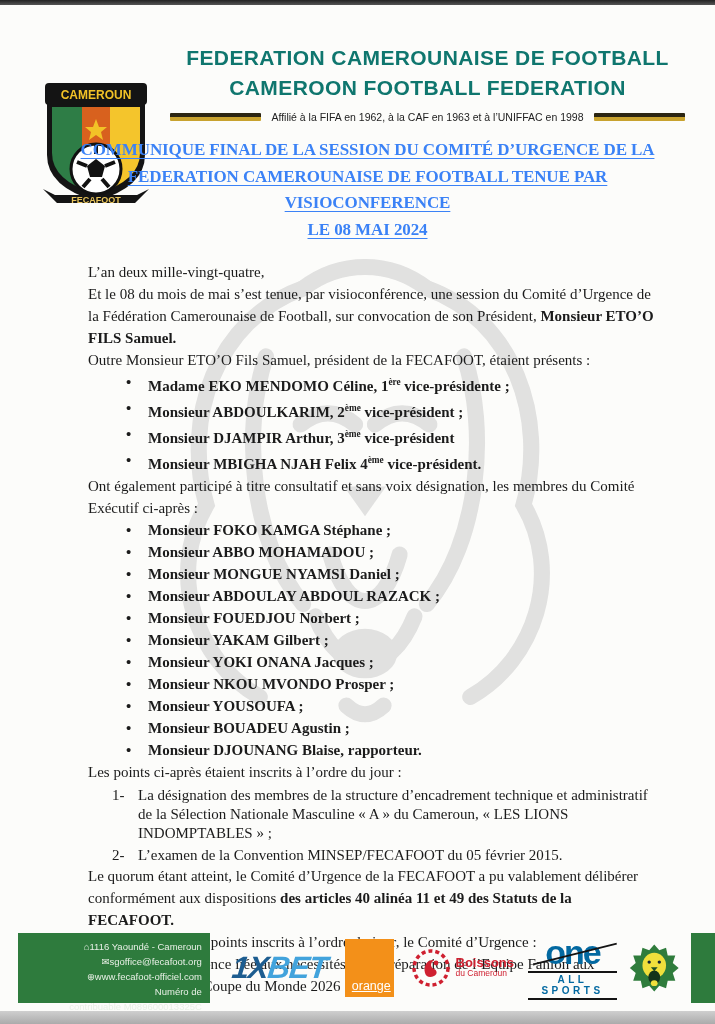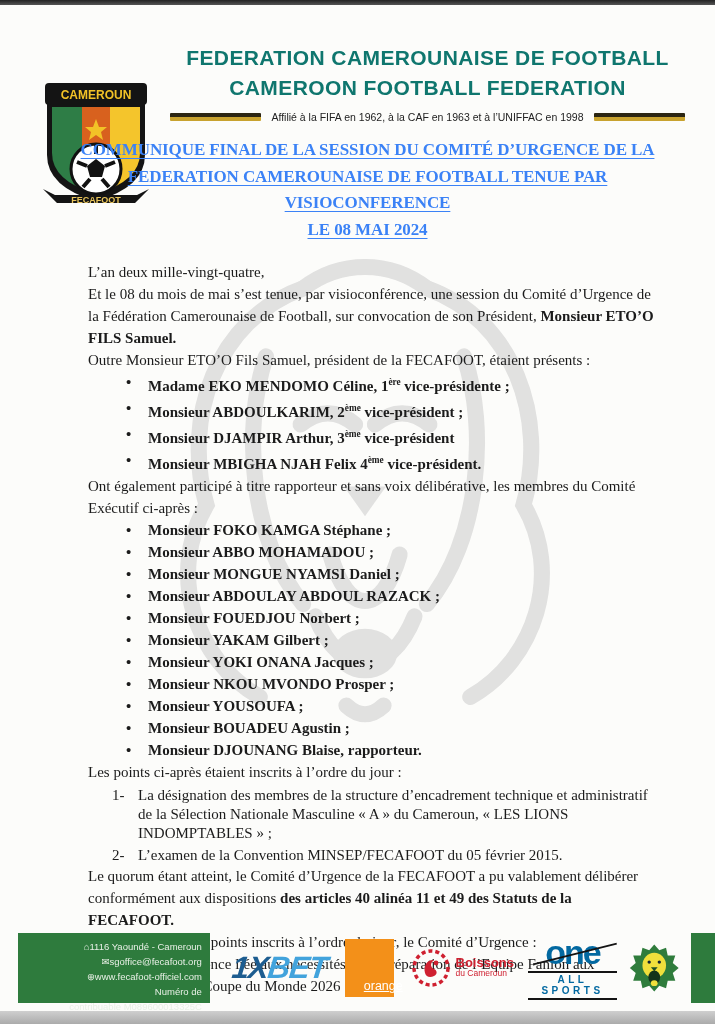--- a/index.html
+++ b/index.html
@@ -39,21 +39,21 @@
   .blue-mark{color:#4a6fd0;font-size:11px;}
   
   .ftr{position:absolute;left:0;top:925px;width:715px;height:76px;display:flex;align-items:center;z-index:2;}
   .contact-box{margin-left:18px;width:218px;height:70px;background:var(--footer_green,#2e7b3d);color:#e8f0e6;font-family:"Liberation Sans",sans-serif;font-size:9.5px;line-height:15px;padding:6px 8px;box-sizing:border-box;text-align:right;}
   .c-ico{display:inline-block;width:13px;}
   .c-indent{padding-left:13px;}
   .sp-1xbet{margin-left:22px;font-family:"Liberation Sans",sans-serif;font-weight:bold;font-style:italic;font-size:31px;letter-spacing:-1px;transform:skewX(-6deg);}
   .sp-1xbet .x1{color:var(--bet_blue_dark,#1d5d90);}
   .sp-1xbet .x2{color:var(--bet_blue_light,#42a3dc);}
   .sp-orange{margin-left:18px;width:56px;height:58px;background:var(--orange,#f39019);position:relative;}
-  .sp-orange span{position:absolute;left:19px;bottom:4px;color:#fff;font-family:"Liberation Sans",sans-serif;font-size:12.5px;text-decoration:underline;}
+  .sp-orange span{position:absolute;left:7px;bottom:4px;color:#fff;font-family:"Liberation Sans",sans-serif;font-size:12.5px;text-decoration:underline;}
   .sp-boissons{margin-left:16px;display:flex;align-items:center;gap:4px;}
   .b-text{color:var(--boissons_red,#cf2030);font-family:"Liberation Sans",sans-serif;line-height:11px;}
   .b-line1{font-size:13px;font-weight:bold;}
   .b-line2{font-size:8.5px;}
   .sp-one{margin-left:14px;text-align:center;font-family:"Liberation Sans",sans-serif;color:#0369a1;}
   .one-word{font-weight:900;font-size:34px;line-height:30px;letter-spacing:-2px;position:relative;}
   .one-word::after{content:"";position:absolute;left:4px;top:16px;width:86px;height:2px;background:#141414;transform:rotate(-14deg);}
   .one-sub{margin-top:4px;border-top:2px solid #141414;border-bottom:2px solid #141414;font-size:10px;font-weight:bold;letter-spacing:3.5px;padding:1.5px 2px;}
   .sp-lion{margin-left:12px;width:58px;height:58px;}
   .green-bar{margin-left:12px;width:27px;height:70px;background:var(--footer_green,#2e7b3d);}
@@ -124,21 +124,21 @@
     <p class="p-date">L’an deux mille-vingt-quatre,</p>
     <p><span>Et le 08 du mois de mai s’est tenue, par visioconférence, une session du Comité d’Urgence de la Fédération Camerounaise de Football, sur convocation de son Président, </span><b>Monsieur ETO’O FILS Samuel.</b></p>
 
     <p class="p-present-intro">Outre Monsieur ETO’O Fils Samuel, président de la FECAFOOT, étaient présents :</p>
     <ul class="names">
       <li><span>Madame EKO MENDOMO Céline, 1</span><sup>ère</sup><span> vice-présidente ;</span></li>
       <li><span>Monsieur ABDOULKARIM, 2</span><sup>ème</sup><span> vice-président ;</span></li>
       <li><span>Monsieur DJAMPIR Arthur, 3</span><sup>ème</sup><span> vice-président</span></li>
       <li><span>Monsieur MBIGHA NJAH Felix 4</span><sup>ème</sup><span> vice-président.</span></li>
     </ul>
-    <p>Ont également participé à titre rapporteur et sans voix délibérative, les membres du Comité Exécutif ci-après :</p>
+    <p>Ont également participé à titre consultatif et sans voix désignation, les membres du Comité Exécutif ci-après :</p>
     <ul class="names">
       <li>Monsieur FOKO KAMGA Stéphane ;</li>
       <li>Monsieur ABBO MOHAMADOU ;</li>
       <li>Monsieur MONGUE NYAMSI Daniel ;</li>
       <li>Monsieur ABDOULAY ABDOUL RAZACK ;</li>
       <li>Monsieur FOUEDJOU Norbert ;</li>
       <li>Monsieur YAKAM Gilbert ;</li>
       <li>Monsieur YOKI ONANA Jacques ;</li>
       <li>Monsieur NKOU MVONDO Prosper ;</li>
       <li>Monsieur YOUSOUFA ;</li>

